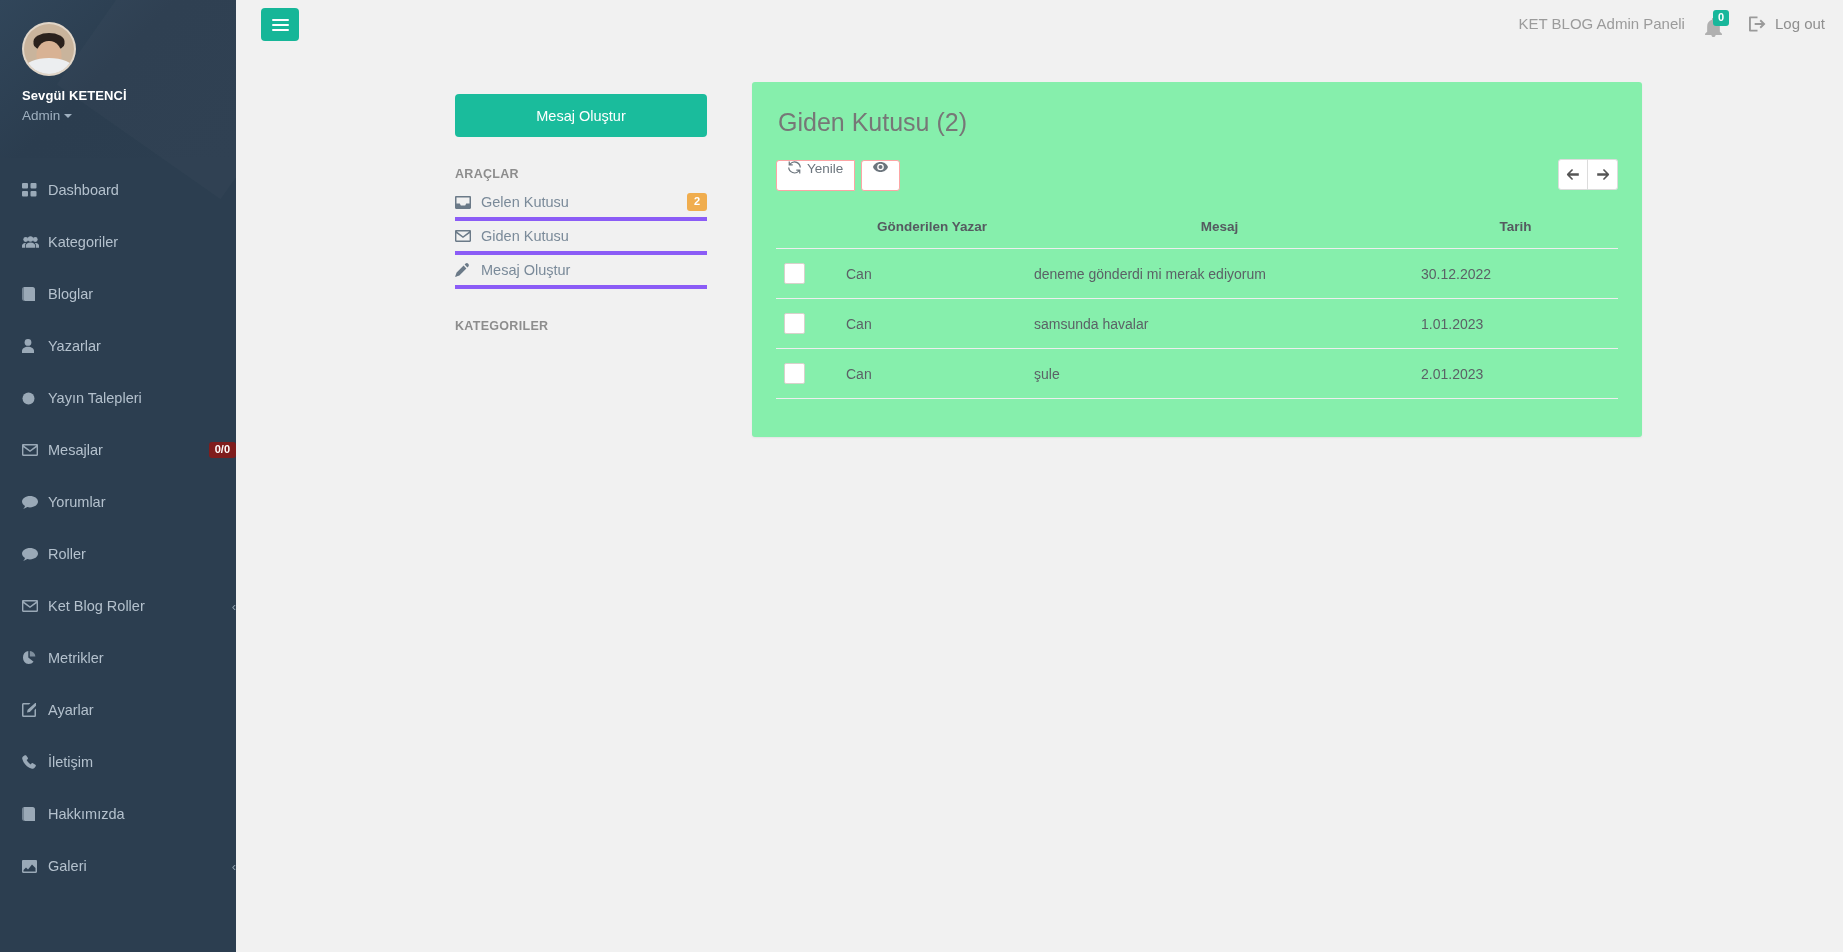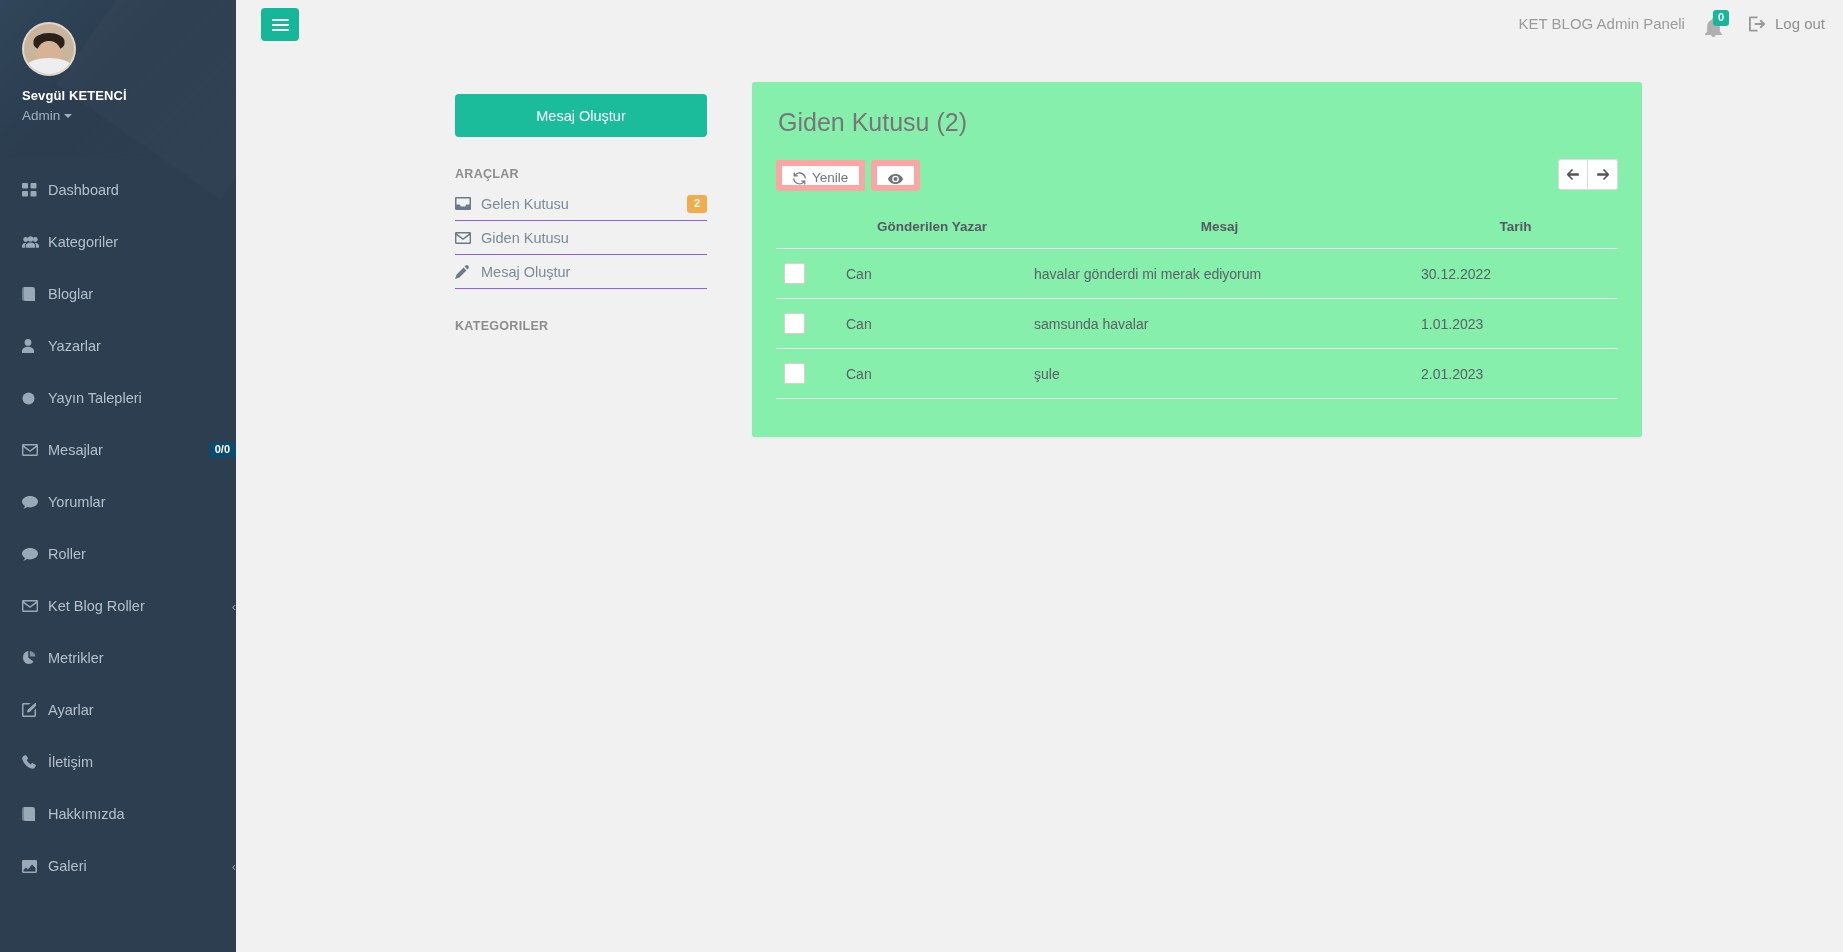--- a/index.html
+++ b/index.html
@@ -86,21 +86,21 @@
     white-space: nowrap;
   }
   .nav-ico {
     width: 26px; flex: 0 0 26px;
     display: flex; align-items: center; justify-content: flex-start;
     color: #9aa9b7;
   }
   .nav-ico svg { display: block; fill: currentColor; }
   .nav-label { flex: 1 1 auto; }
   .nav-badge {
-    background: #0c4a6e; color: #fff;
+    background: #7f1d1d; color: #fff;
     font-size: 11px; font-weight: bold;
     border-radius: 3px; padding: 2px 6px 3px;
     line-height: 1;
   }
   .nav-caret {
     color: #8d9daa; font-size: 13px; margin-left: 8px;
   }
 
   
   #topbar {
@@ -158,21 +158,21 @@
   }
   .mail-head {
     margin-top: 30px; margin-bottom: 6px;
     color: #8d8d8d; font-size: 12.5px; font-weight: bold;
     letter-spacing: .3px;
   }
   .mail-links { list-style: none; }
   .mail-link {
     display: flex; align-items: center;
     height: 34px;
-    border-bottom: 1px solid #8b5cf6;
+    border-bottom: 4px solid #8b5cf6;
     color: #7a8a99; font-size: 14.5px;
     cursor: pointer;
   }
   .mail-link .mico {
     width: 26px; flex: 0 0 26px; color: #6b7a88;
   }
   .mail-link .mico svg { display: block; fill: currentColor; }
   .mail-link .mlabel { flex: 1 1 auto; }
   .mail-link .mbadge {
     background: #f0ad4e; color: #fff;
@@ -206,23 +206,23 @@
   }
   #toolbar {
     display: flex; align-items: center;
     margin-top: 22px;
     position: relative;
     height: 32px;
   }
   .btn-group { display: flex; }
   .tbtn {
     height: 31px;
-    border: 6px solid #fca5a5; background: #fff;
+    border: 1px solid #fca5a5; background: #fff;
     color: #6c757d; font-size: 13.5px; font-family: inherit;
-    display: flex; align-items: flex-end; gap: 6px;
+    display: flex; align-items: flex-start; gap: 6px;
     padding: 0 11px;
     cursor: pointer;
   }
   .tbtn:first-child { border-radius: 3px 0 0 3px; }
   .tbtn + .tbtn { margin-left: 6px; border-radius: 3px; }
   .tbtn svg { fill: #6c757d; display: block; }
   #pager { position: absolute; right: 0; top: 0; display: flex; }
   .pbtn {
     width: 30px; height: 31px;
     border: 1px solid #dcdcdc; background: #fff;
@@ -508,21 +508,21 @@
         <th class="c-msg">Mesaj</th>
         <th class="c-date">Tarih</th>
       </tr>
     </thead>
     <tbody id="msg-body">
         <tr class="row">
           <td>
             <span class="rowcheck"></span>
           </td>
           <td class="t-author">Can</td>
-          <td class="t-msg">havalar gönderdi mi merak ediyorum</td>
+          <td class="t-msg">deneme gönderdi mi merak ediyorum</td>
           <td class="t-date">30.12.2022</td>
         </tr>
         <tr class="row">
           <td>
             <span class="rowcheck"></span>
           </td>
           <td class="t-author">Can</td>
           <td class="t-msg">samsunda havalar</td>
           <td class="t-date">1.01.2023</td>
         </tr>

